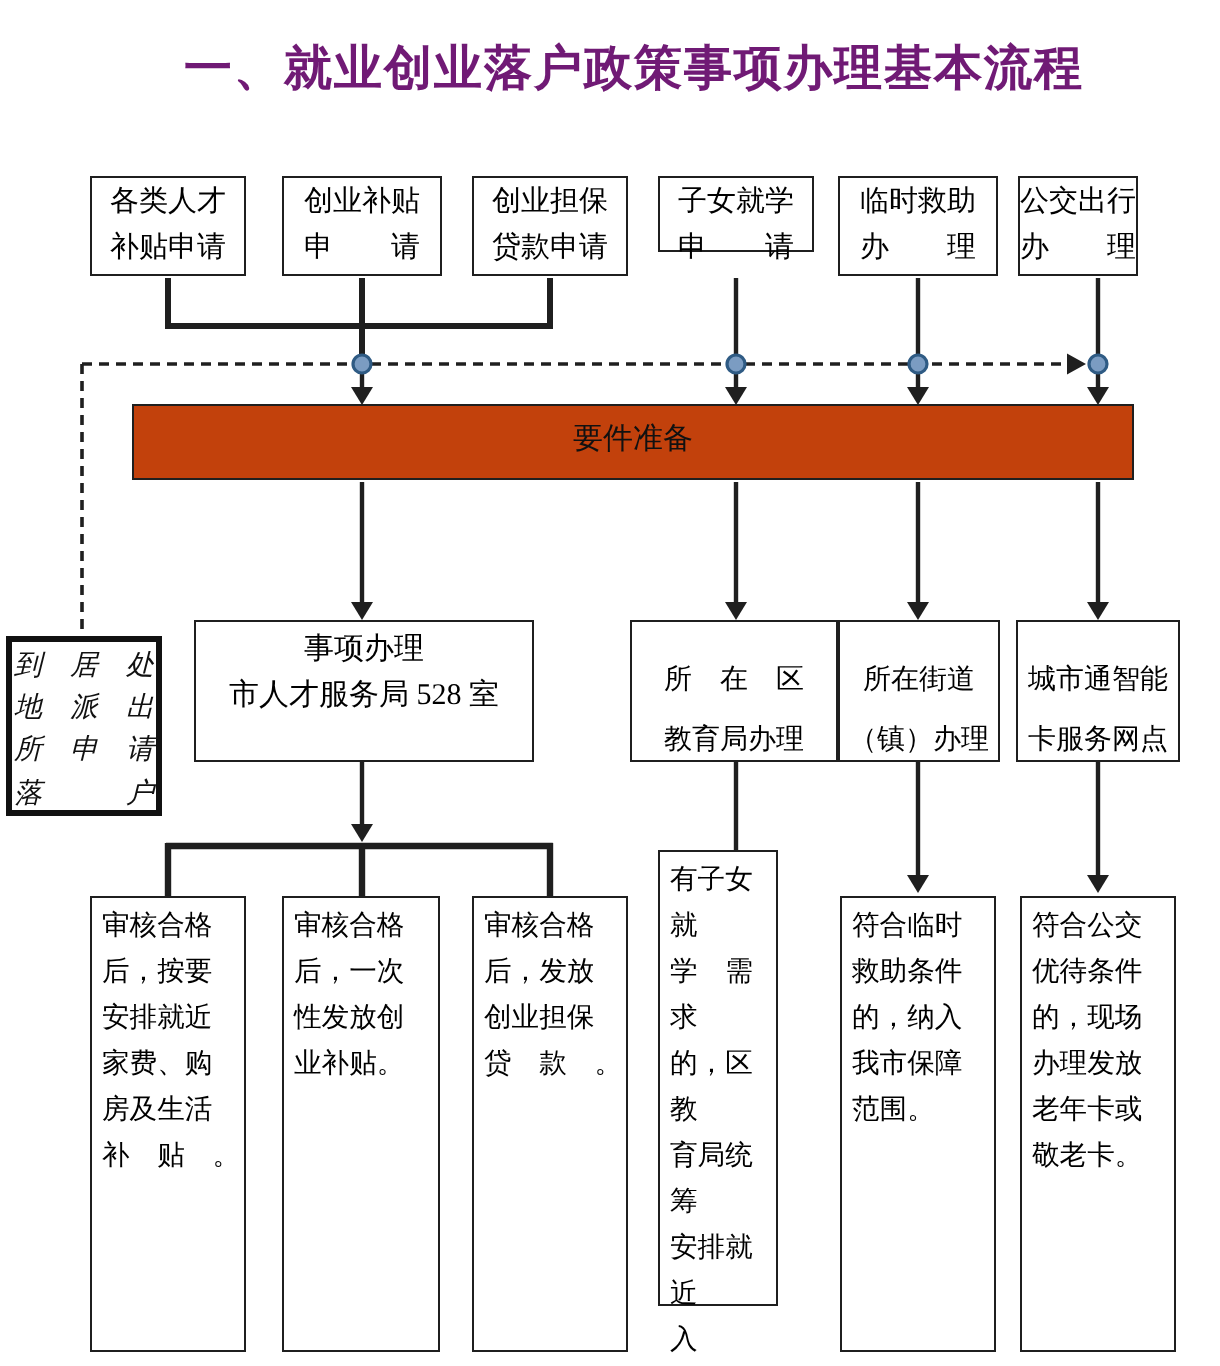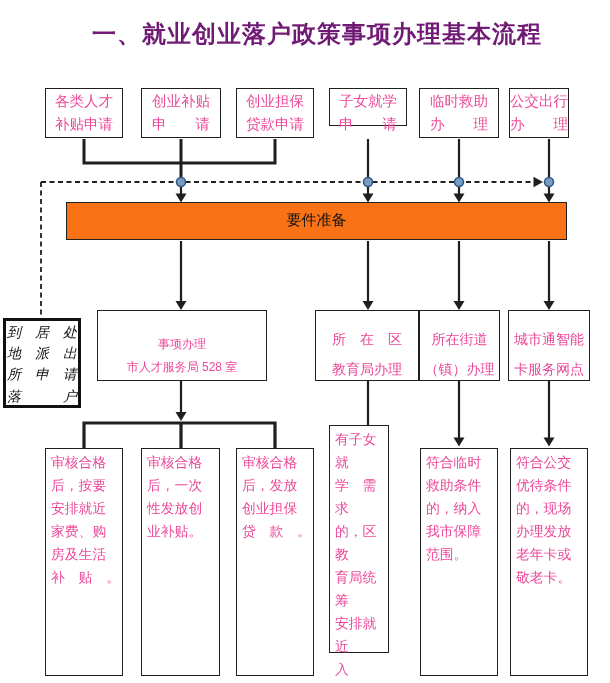--- a/index.html
+++ b/index.html
@@ -7,33 +7,33 @@
     position:relative;width:610px;height:683px;background:#fff;overflow:hidden;
     font-family:"Liberation Sans","DejaVu Sans",sans-serif;color:#111;
   }
   .title{
     position:absolute;top:6px;left:0;width:610px;text-align:center;
     font-size:24px;font-weight:bold;letter-spacing:1px;color:#701a75;margin:12px;
   }
   svg.wires{position:absolute;left:0;top:0;pointer-events:none;}
   .box{
     position:absolute;box-sizing:border-box;background:#fff;
-    border:1.6px solid #1f1f1f;text-align:center;color:#ec4899;
+    border:1.6px solid #1f1f1f;text-align:center;color:#000000;
   }
   .box.top{font-size:14.5px;line-height:23px;padding-top:1px;}
   .prepare{
-    position:absolute;box-sizing:border-box;background:#f97316;border:1.8px solid #1f1f1f;
+    position:absolute;box-sizing:border-box;background:#c2410c;border:1.8px solid #1f1f1f;
     left:66px;top:202px;width:501px;height:38px;font-size:15px;line-height:34px;text-align:center;
   }
   .settle{
     position:absolute;box-sizing:border-box;left:3px;top:318px;width:78px;height:90px;
     background:#fff;border:3px solid #111;font-size:14px;line-height:21.2px;
     text-align:center;padding:1px;font-style:italic;
   }
-  .mid-office{font-size:12px;line-height:23px;padding-top:22px;}
+  .mid-office{font-size:15px;line-height:23px;padding-top:3px;font-family:Liberation Serif, serif;}
   .mid2{font-size:14px;line-height:30px;padding-top:13px;}
   .tall{
     font-size:13.8px;line-height:23px;text-align:left;
     padding:2px 0 12px 5px;
   }
   circle.junction{stroke:#2f5b84;stroke-width:1.6;}
 </style>
 </head>
 <body>
 

